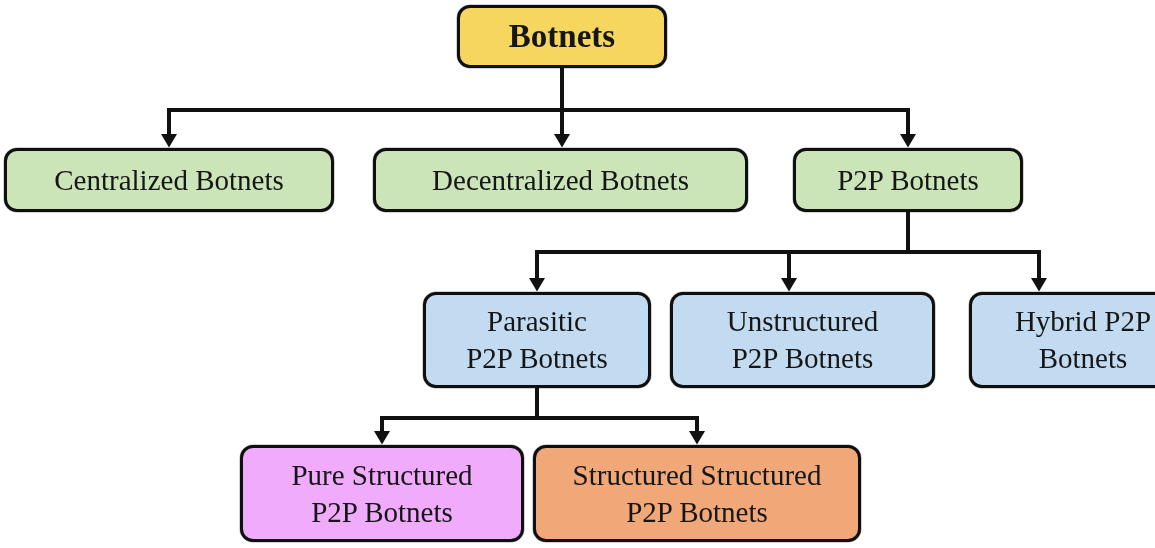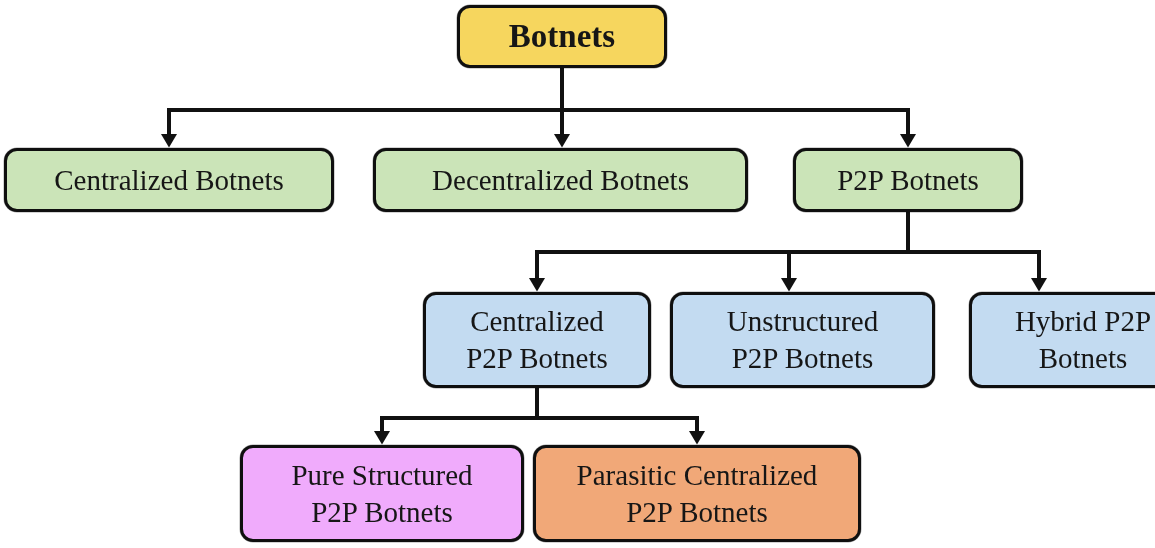--- a/index.html
+++ b/index.html
@@ -77,37 +77,37 @@
 
   <div class="node" style="left: 4px; top: 148px; width: 330px; height: 64px; background: rgb(203, 228, 184);">
     <span class="node-line">Centralized Botnets</span>
   </div>
 
   <div class="node" style="left: 793px; top: 148px; width: 230px; height: 64px; background: rgb(203, 228, 184);">
     <span class="node-line">P2P Botnets</span>
   </div>
 
   <div class="node" style="left: 423px; top: 292px; width: 228px; height: 96px; background: rgb(195, 219, 241);">
-    <span class="node-line">Centralized</span>
+    <span class="node-line">Parasitic</span>
     <span class="node-line">P2P Botnets</span>
   </div>
 
   <div class="node" style="left: 670px; top: 292px; width: 265px; height: 96px; background: rgb(195, 219, 241);">
     <span class="node-line">Unstructured</span>
     <span class="node-line">P2P Botnets</span>
   </div>
 
   <div class="node" style="left: 969px; top: 292px; width: 228px; height: 96px; background: rgb(195, 219, 241);">
     <span class="node-line">Hybrid P2P</span>
     <span class="node-line">Botnets</span>
   </div>
 
   <div class="node" style="left: 240px; top: 445px; width: 284px; height: 97px; background: #f0abfc;">
     <span class="node-line">Pure Structured</span>
     <span class="node-line">P2P Botnets</span>
   </div>
 
   <div class="node" style="left: 533px; top: 445px; width: 328px; height: 97px; background: rgb(241, 168, 120);">
-    <span class="node-line">Parasitic Centralized</span>
+    <span class="node-line">Structured Structured</span>
     <span class="node-line">P2P Botnets</span>
   </div>
 
 </div>
 
 </body></html>

